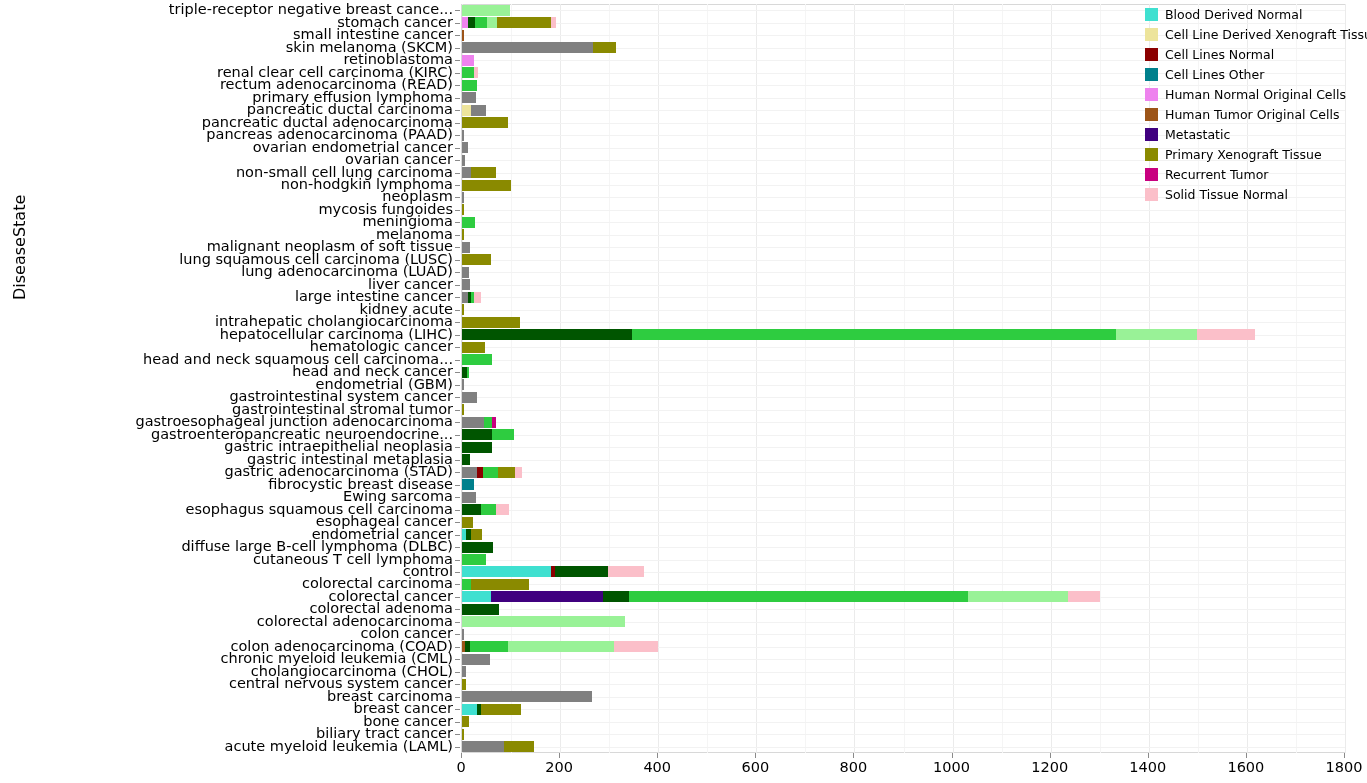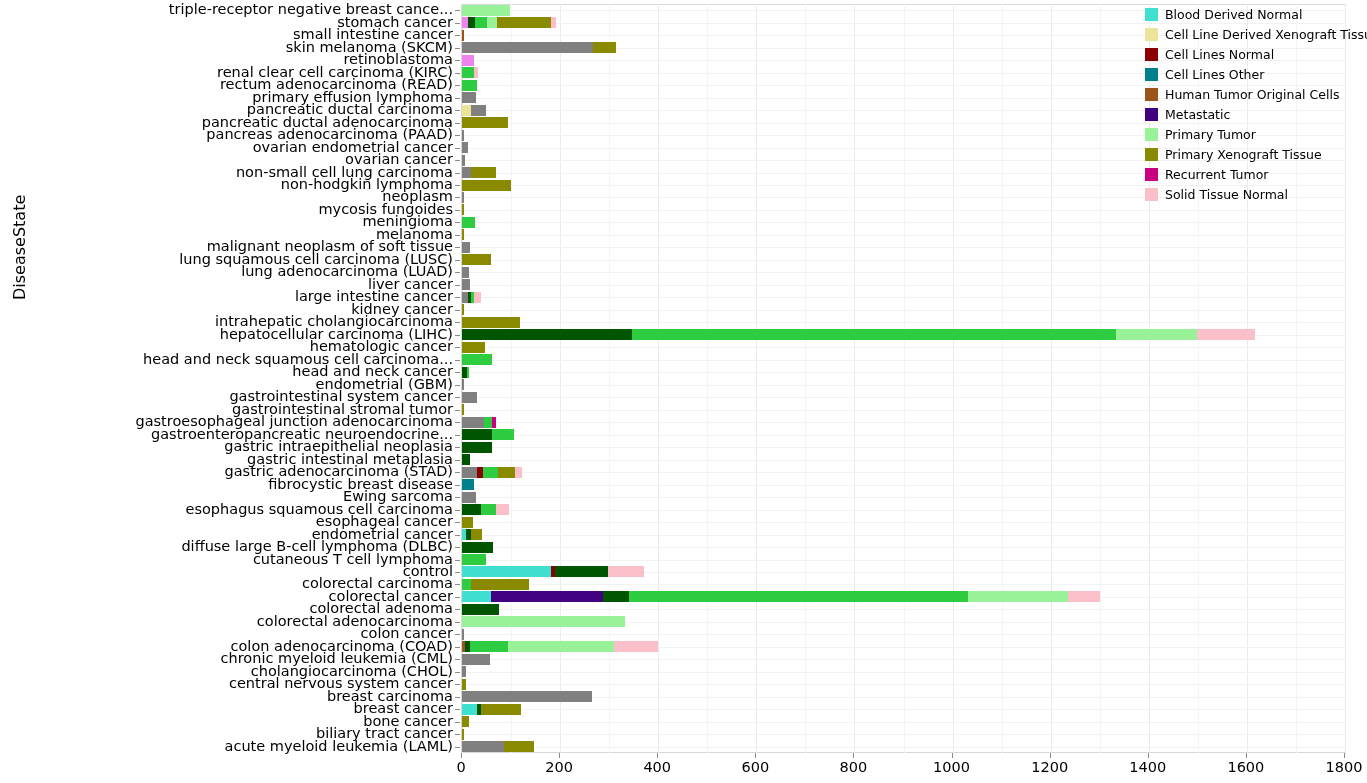--- a/index.html
+++ b/index.html
@@ -150,21 +150,21 @@
       <div class="ylabel" style="top: 177.008px;">non-hodgkin lymphoma</div>
       <div class="ylabel" style="top: 189.492px;">neoplasm</div>
       <div class="ylabel" style="top: 201.975px;">mycosis fungoides</div>
       <div class="ylabel" style="top: 214.458px;">meningioma</div>
       <div class="ylabel" style="top: 226.942px;">melanoma</div>
       <div class="ylabel" style="top: 239.425px;">malignant neoplasm of soft tissue</div>
       <div class="ylabel" style="top: 251.908px;">lung squamous cell carcinoma (LUSC)</div>
       <div class="ylabel" style="top: 264.392px;">lung adenocarcinoma (LUAD)</div>
       <div class="ylabel" style="top: 276.875px;">liver cancer</div>
       <div class="ylabel" style="top: 289.358px;">large intestine cancer</div>
-      <div class="ylabel" style="top: 301.842px;">kidney cancer</div>
+      <div class="ylabel" style="top: 301.842px;">kidney acute</div>
       <div class="ylabel" style="top: 314.325px;">intrahepatic cholangiocarcinoma</div>
       <div class="ylabel" style="top: 326.808px;">hepatocellular carcinoma (LIHC)</div>
       <div class="ylabel" style="top: 339.292px;">hematologic cancer</div>
       <div class="ylabel" style="top: 351.775px;">head and neck squamous cell carcinoma...</div>
       <div class="ylabel" style="top: 364.258px;">head and neck cancer</div>
       <div class="ylabel" style="top: 376.742px;">endometrial (GBM)</div>
       <div class="ylabel" style="top: 389.225px;">gastrointestinal system cancer</div>
       <div class="ylabel" style="top: 401.708px;">gastrointestinal stromal tumor</div>
       <div class="ylabel" style="top: 414.192px;">gastroesophageal junction adenocarcinoma</div>
       <div class="ylabel" style="top: 426.675px;">gastroenteropancreatic neuroendocrine...</div>
@@ -540,30 +540,30 @@
       </div>
       <div class="legend-item">
         <span class="legend-swatch" style="background: rgb(139, 0, 0);"></span>
         <span class="legend-label">Cell Lines Normal</span>
       </div>
       <div class="legend-item">
         <span class="legend-swatch" style="background: rgb(0, 128, 140);"></span>
         <span class="legend-label">Cell Lines Other</span>
       </div>
       <div class="legend-item">
+        <span class="legend-swatch" style="background: rgb(238, 130, 238);"></span>
+        <span class="legend-label">Human Normal Original Cells</span>
+      </div>
+      <div class="legend-item">
         <span class="legend-swatch" style="background: rgb(156, 84, 24);"></span>
         <span class="legend-label">Human Tumor Original Cells</span>
       </div>
       <div class="legend-item">
         <span class="legend-swatch" style="background: rgb(64, 0, 127);"></span>
         <span class="legend-label">Metastatic</span>
-      </div>
-      <div class="legend-item">
-        <span class="legend-swatch" style="background: rgb(153, 242, 151);"></span>
-        <span class="legend-label">Primary Tumor</span>
       </div>
       <div class="legend-item">
         <span class="legend-swatch" style="background: rgb(138, 138, 0);"></span>
         <span class="legend-label">Primary Xenograft Tissue</span>
       </div>
       <div class="legend-item">
         <span class="legend-swatch" style="background: rgb(200, 0, 127);"></span>
         <span class="legend-label">Recurrent Tumor</span>
       </div>
       <div class="legend-item">

